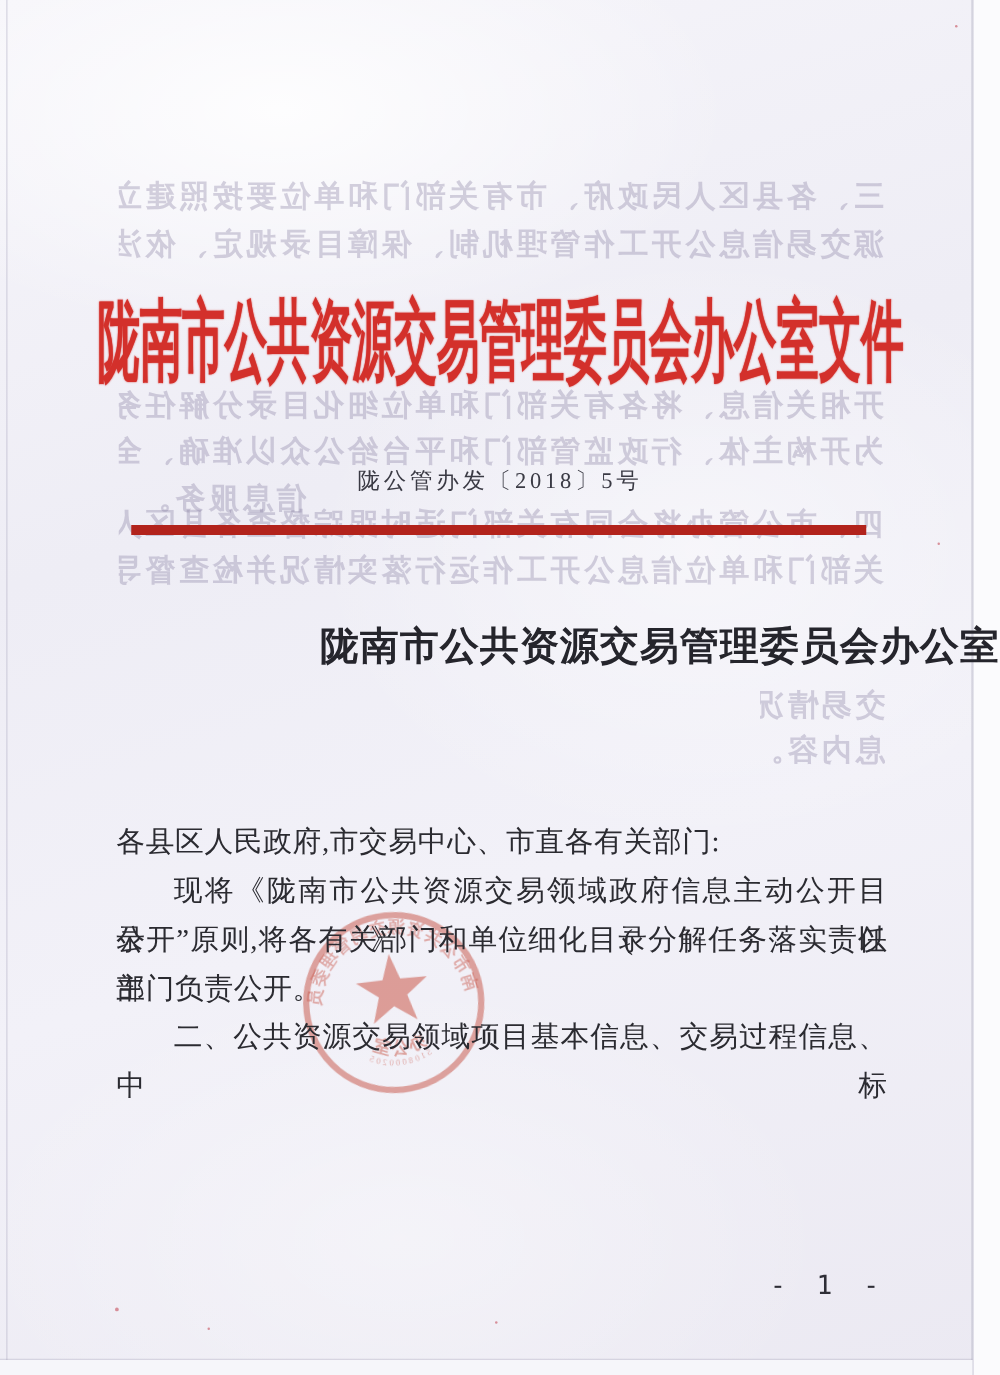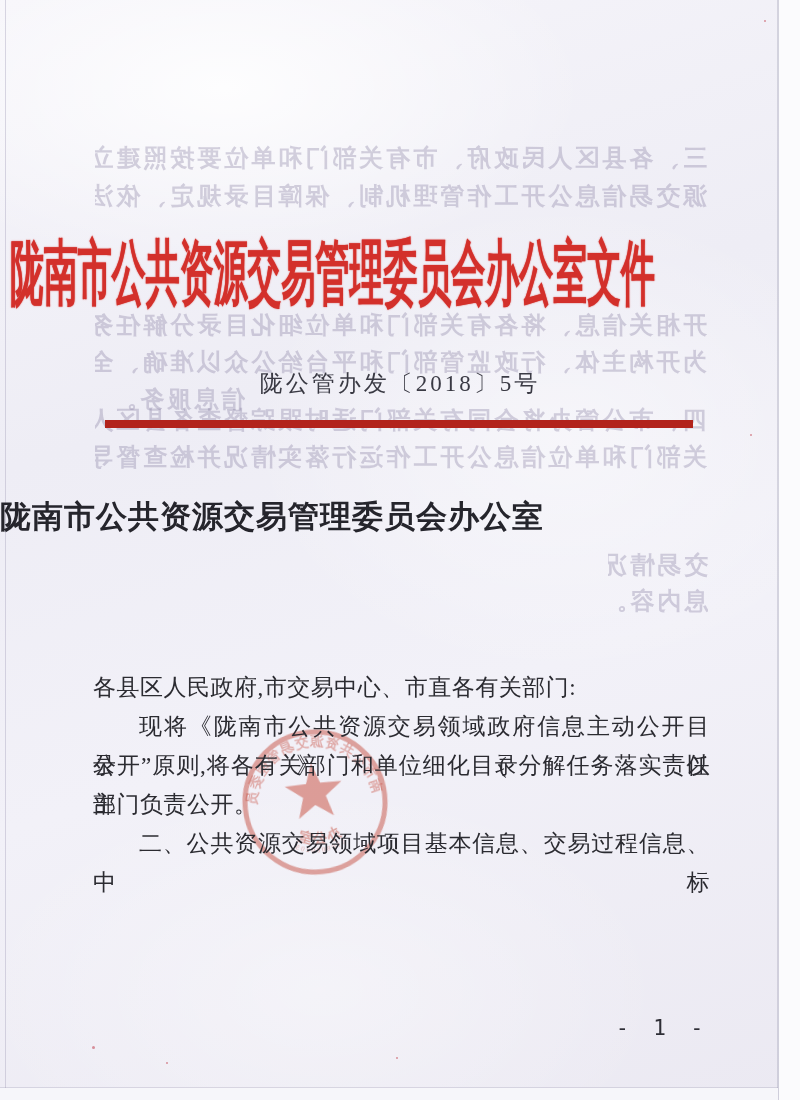--- a/index.html
+++ b/index.html
@@ -30,41 +30,41 @@
   }
 
   
   .seal{position:absolute;left:240px;top:727px;width:150px;height:150px;z-index:2;}
   .seal svg{transform:rotate(-6deg) scaleX(-1);filter:blur(0.4px);}
 
   .content{position:absolute;inset:0;z-index:3;}
 
   .red-header{
     position:absolute;left:0;top:236px;width:100%;height:74px;
-    display:flex;align-items:center;
+    display:flex;align-items:center;justify-content:center;
   }
   .red-header span{
     font-size:35px;font-weight:900;color:var(--header-red,#d3302b);
     transform:scale(0.97,2.02);white-space:nowrap;
     text-shadow:0 0 1px var(--header-red,#d3302b);
     font-family:"Liberation Serif","DejaVu Serif",serif;
   }
   .doc-number{
     position:absolute;left:0;top:368px;width:100%;height:32px;line-height:32px;
-    text-align:center;font-size:23px;letter-spacing:3px;color:#3a3a44;
+    text-align:center;font-size:18px;letter-spacing:3px;color:#3a3a44;
   }
   .red-rule{position:absolute;left:105px;top:420px;width:588px;height:8px;background:var(--rule-red,#b2231c);}
 
   .title{position:absolute;left:0;top:492px;width:100%;}
   .title-line{
-    height:50px;line-height:50px;text-align:left;
+    height:50px;line-height:50px;text-align:right;
     font-size:31px;font-weight:700;color:#25252c;letter-spacing:1px;
   }
 
-  .body-block{position:absolute;left:93px;top:668px;width:617px;}
+  .body-block{position:absolute;left:93px;top:654px;width:617px;}
   .bline{
     height:39px;line-height:39px;font-size:23px;color:#2b2b31;
     white-space:nowrap;letter-spacing:0.5px;
   }
   .bline.fill{white-space:normal;text-align:justify;text-align-last:justify;text-justify:inter-character;}
   .bline.ind{text-indent:46px;font-family:Liberation Serif, serif;}
 
   .page-num{
     position:absolute;left:616px;top:1014px;height:28px;line-height:28px;
     font-size:21px;letter-spacing:2px;word-spacing:8px;color:#2e2e36;

